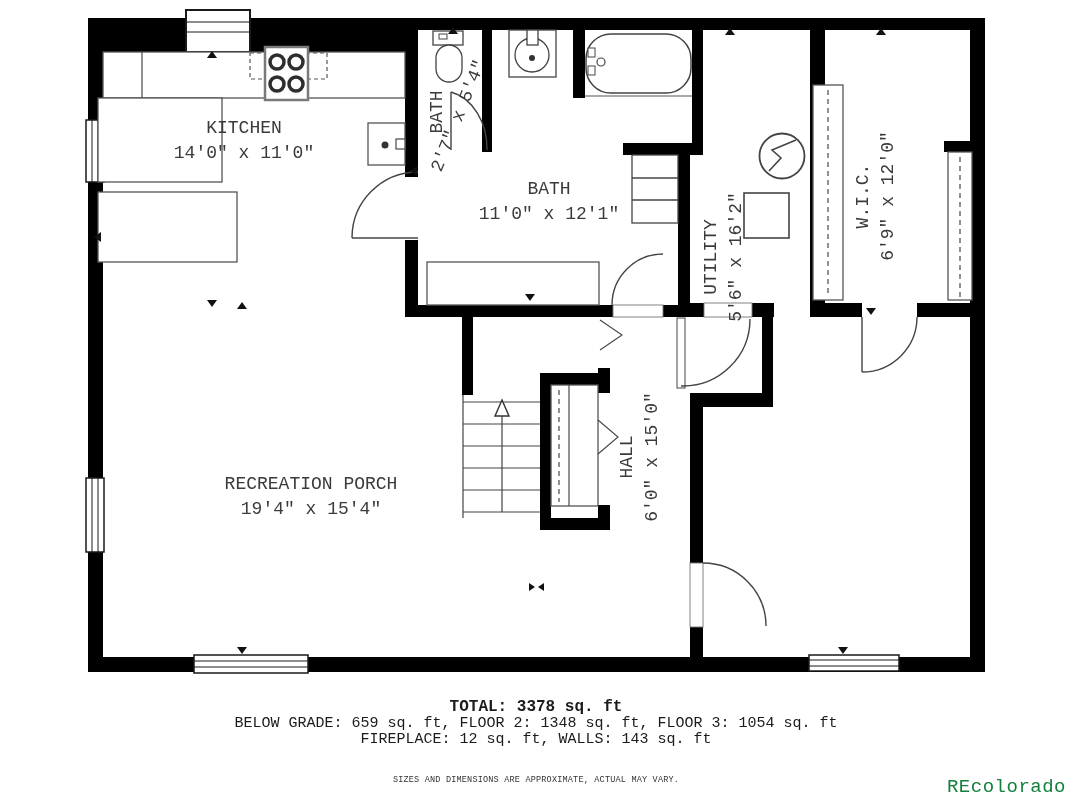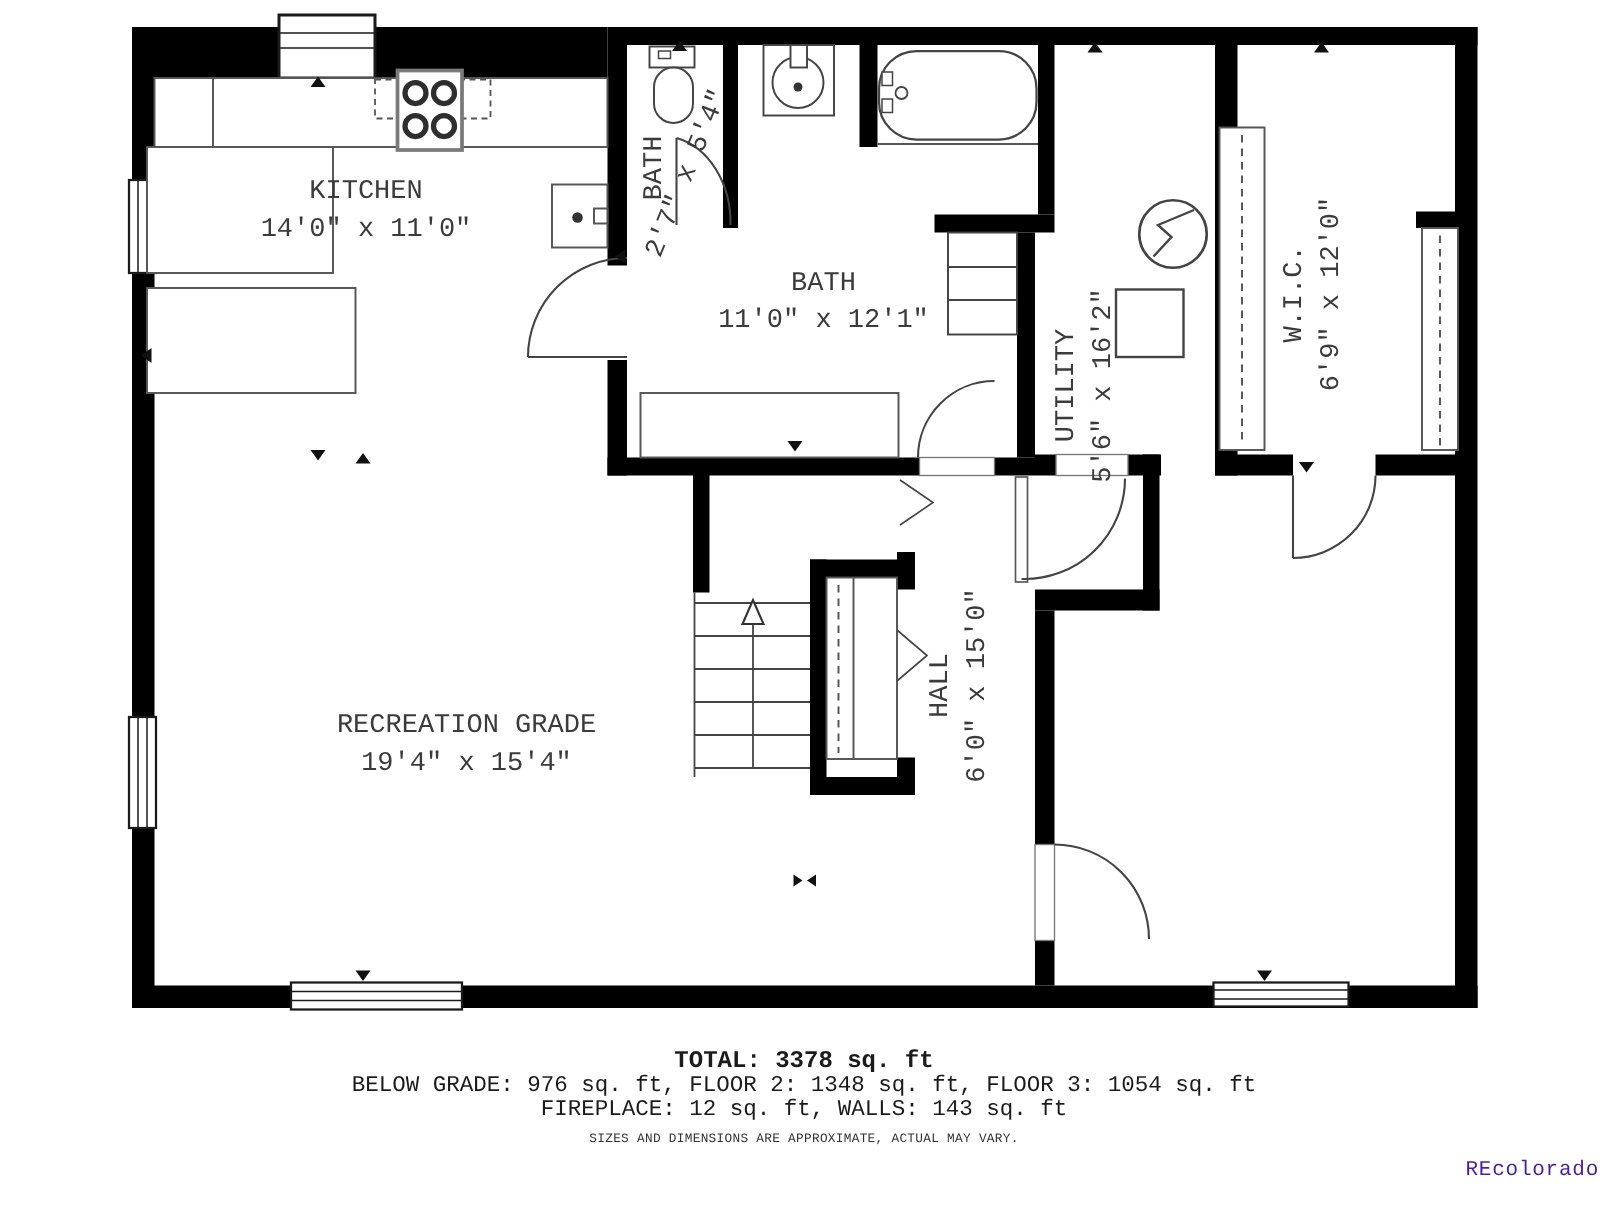--- a/index.html
+++ b/index.html
@@ -6,22 +6,22 @@
   .stage{position:relative;width:1072px;height:804px;background:#fff;overflow:hidden;
          font-family:Liberation Mono, monospace;}
   .plan-svg{position:absolute;left:0;top:0;}
   .lbl{position:absolute;text-align:center;color:#3b3b3b;font-size:18px;line-height:25px;
        white-space:nowrap;transform:translate(-50%,-50%);}
   .lbl.rot{transform:translate(-50%,-50%) rotate(-90deg);}
   .lbl.rot68{transform:translate(-50%,-50%) rotate(-68deg);}
   .summary{position:absolute;left:0;right:0;top:699px;text-align:center;color:#1b1b1b;}
   .summary .total{font-size:16px;font-weight:700;line-height:17px;}
   .summary .line{font-size:15px;line-height:16px;}
-  .summary .disclaimer{font-size:8.5px;color:#333;margin-top:6px;letter-spacing:0.2px;}
-  .watermark{position:absolute;right:6px;bottom:16px;font-size:14px;color:#4c1d95;letter-spacing:0.5px;}
+  .summary .disclaimer{font-size:8.5px;color:#333;margin-top:27px;letter-spacing:0.2px;}
+  .watermark{position:absolute;right:6px;bottom:6px;font-size:19px;color:#15803d;letter-spacing:0.5px;}
 </style>
 </head>
 <body>
 
 <div class="stage">
 
   <svg class="plan-svg" width="1072" height="804" viewBox="0 0 1072 804">
 
     <g fill="#000">
       <rect x="88" y="18" width="15" height="654"></rect>
@@ -235,26 +235,26 @@
     <div>W.I.C.</div>
     <div>6'9" x 12'0"</div>
   </div>
 
   <div class="lbl rot" style="left:640px;top:457px">
     <div>HALL</div>
     <div>6'0" x 15'0"</div>
   </div>
 
   <div class="lbl" style="left:311px;top:497px">
-    <div>RECREATION GRADE</div>
+    <div>RECREATION PORCH</div>
     <div>19'4" x 15'4"</div>
   </div>
 
 
   <div class="summary">
     <div class="total">TOTAL: 3378 sq. ft</div>
-    <div class="line">BELOW GRADE: 976 sq. ft, FLOOR 2: 1348 sq. ft, FLOOR 3: 1054 sq. ft</div>
+    <div class="line">BELOW GRADE: 659 sq. ft, FLOOR 2: 1348 sq. ft, FLOOR 3: 1054 sq. ft</div>
     <div class="line">FIREPLACE: 12 sq. ft, WALLS: 143 sq. ft</div>
     <div class="disclaimer">SIZES AND DIMENSIONS ARE APPROXIMATE, ACTUAL MAY VARY.</div>
   </div>
 
   <div class="watermark">REcolorado</div>
 </div>
 
 </body></html>

